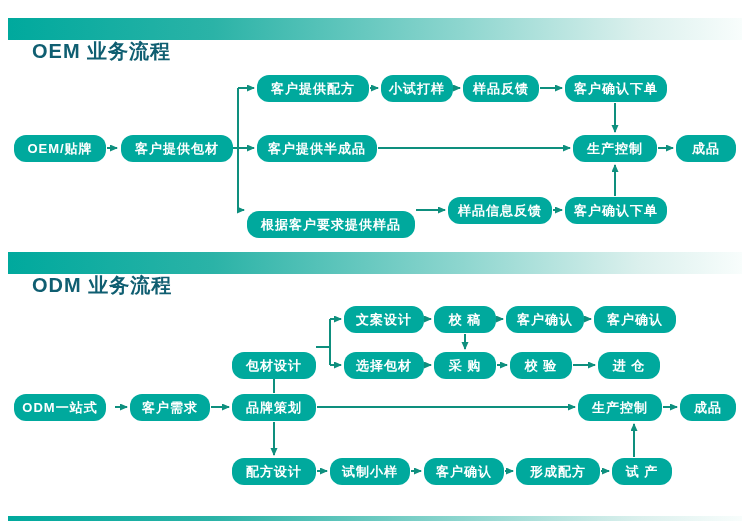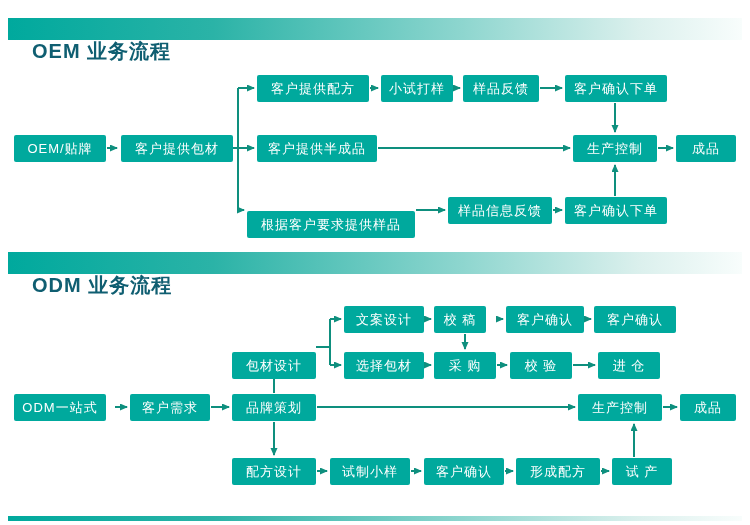--- a/index.html
+++ b/index.html
@@ -21,23 +21,23 @@
     display:flex;align-items:center;
     background:linear-gradient(90deg,var(--accent) 0%,#2bb3a7 28%,#8ed6cf 62%,#dbf0ed 86%,#f8fdfc 100%);
   }
   .section-title{
     font-size:20px;font-weight:bold;color:var(--title-color);
     letter-spacing:1px;padding-left:24px;white-space:nowrap;margin-top:44px;
   }
   .node{
     position:absolute;height:27px;
     background:var(--accent);color:#ffffff;
-    font-size:13px;font-weight:normal;letter-spacing:1px;
+    font-size:13px;font-weight:bold;letter-spacing:1px;
     display:flex;align-items:center;justify-content:center;
-    border-radius:2px;white-space:nowrap;
+    border-radius:12px;white-space:nowrap;
   }
   svg.wires{position:absolute;left:0;top:0;pointer-events:none;}
   .arrow,.wire{stroke:var(--arrow-color);stroke-width:2;fill:none;}
   #ah path{fill:var(--arrow-color);}
   .footer-strip{
     position:absolute;left:8px;top:516px;width:734px;height:5px;
     background:linear-gradient(90deg,var(--accent) 0%,#2bb3a7 28%,#8ed6cf 62%,#dbf0ed 86%,#f8fdfc 100%);
   }
 </style>
 </head>
@@ -113,21 +113,21 @@
   <div class="node" style="left:676px;top:135px;width:60px">成品</div>
   <div class="node" style="left:247px;top:211px;width:168px">根据客户要求提供样品</div>
   <div class="node" style="left:448px;top:197px;width:104px">样品信息反馈</div>
   <div class="node" style="left:565px;top:197px;width:102px">客户确认下单</div>
 
   <div class="node" style="left:14px;top:394px;width:92px">ODM一站式</div>
   <div class="node" style="left:130px;top:394px;width:80px">客户需求</div>
   <div class="node" style="left:232px;top:394px;width:84px">品牌策划</div>
   <div class="node" style="left:232px;top:352px;width:84px">包材设计</div>
   <div class="node" style="left:344px;top:306px;width:80px">文案设计</div>
-  <div class="node" style="left:434px;top:306px;width:52px">校 稿</div>
+  <div class="node" style="left:434px;top:306px;width:62px">校 稿</div>
   <div class="node" style="left:506px;top:306px;width:78px">客户确认</div>
   <div class="node" style="left:594px;top:306px;width:82px">客户确认</div>
   <div class="node" style="left:344px;top:352px;width:80px">选择包材</div>
   <div class="node" style="left:434px;top:352px;width:62px">采 购</div>
   <div class="node" style="left:510px;top:352px;width:62px">校 验</div>
   <div class="node" style="left:598px;top:352px;width:62px">进 仓</div>
   <div class="node" style="left:578px;top:394px;width:84px">生产控制</div>
   <div class="node" style="left:680px;top:394px;width:56px">成品</div>
   <div class="node" style="left:232px;top:458px;width:84px">配方设计</div>
   <div class="node" style="left:330px;top:458px;width:80px">试制小样</div>

